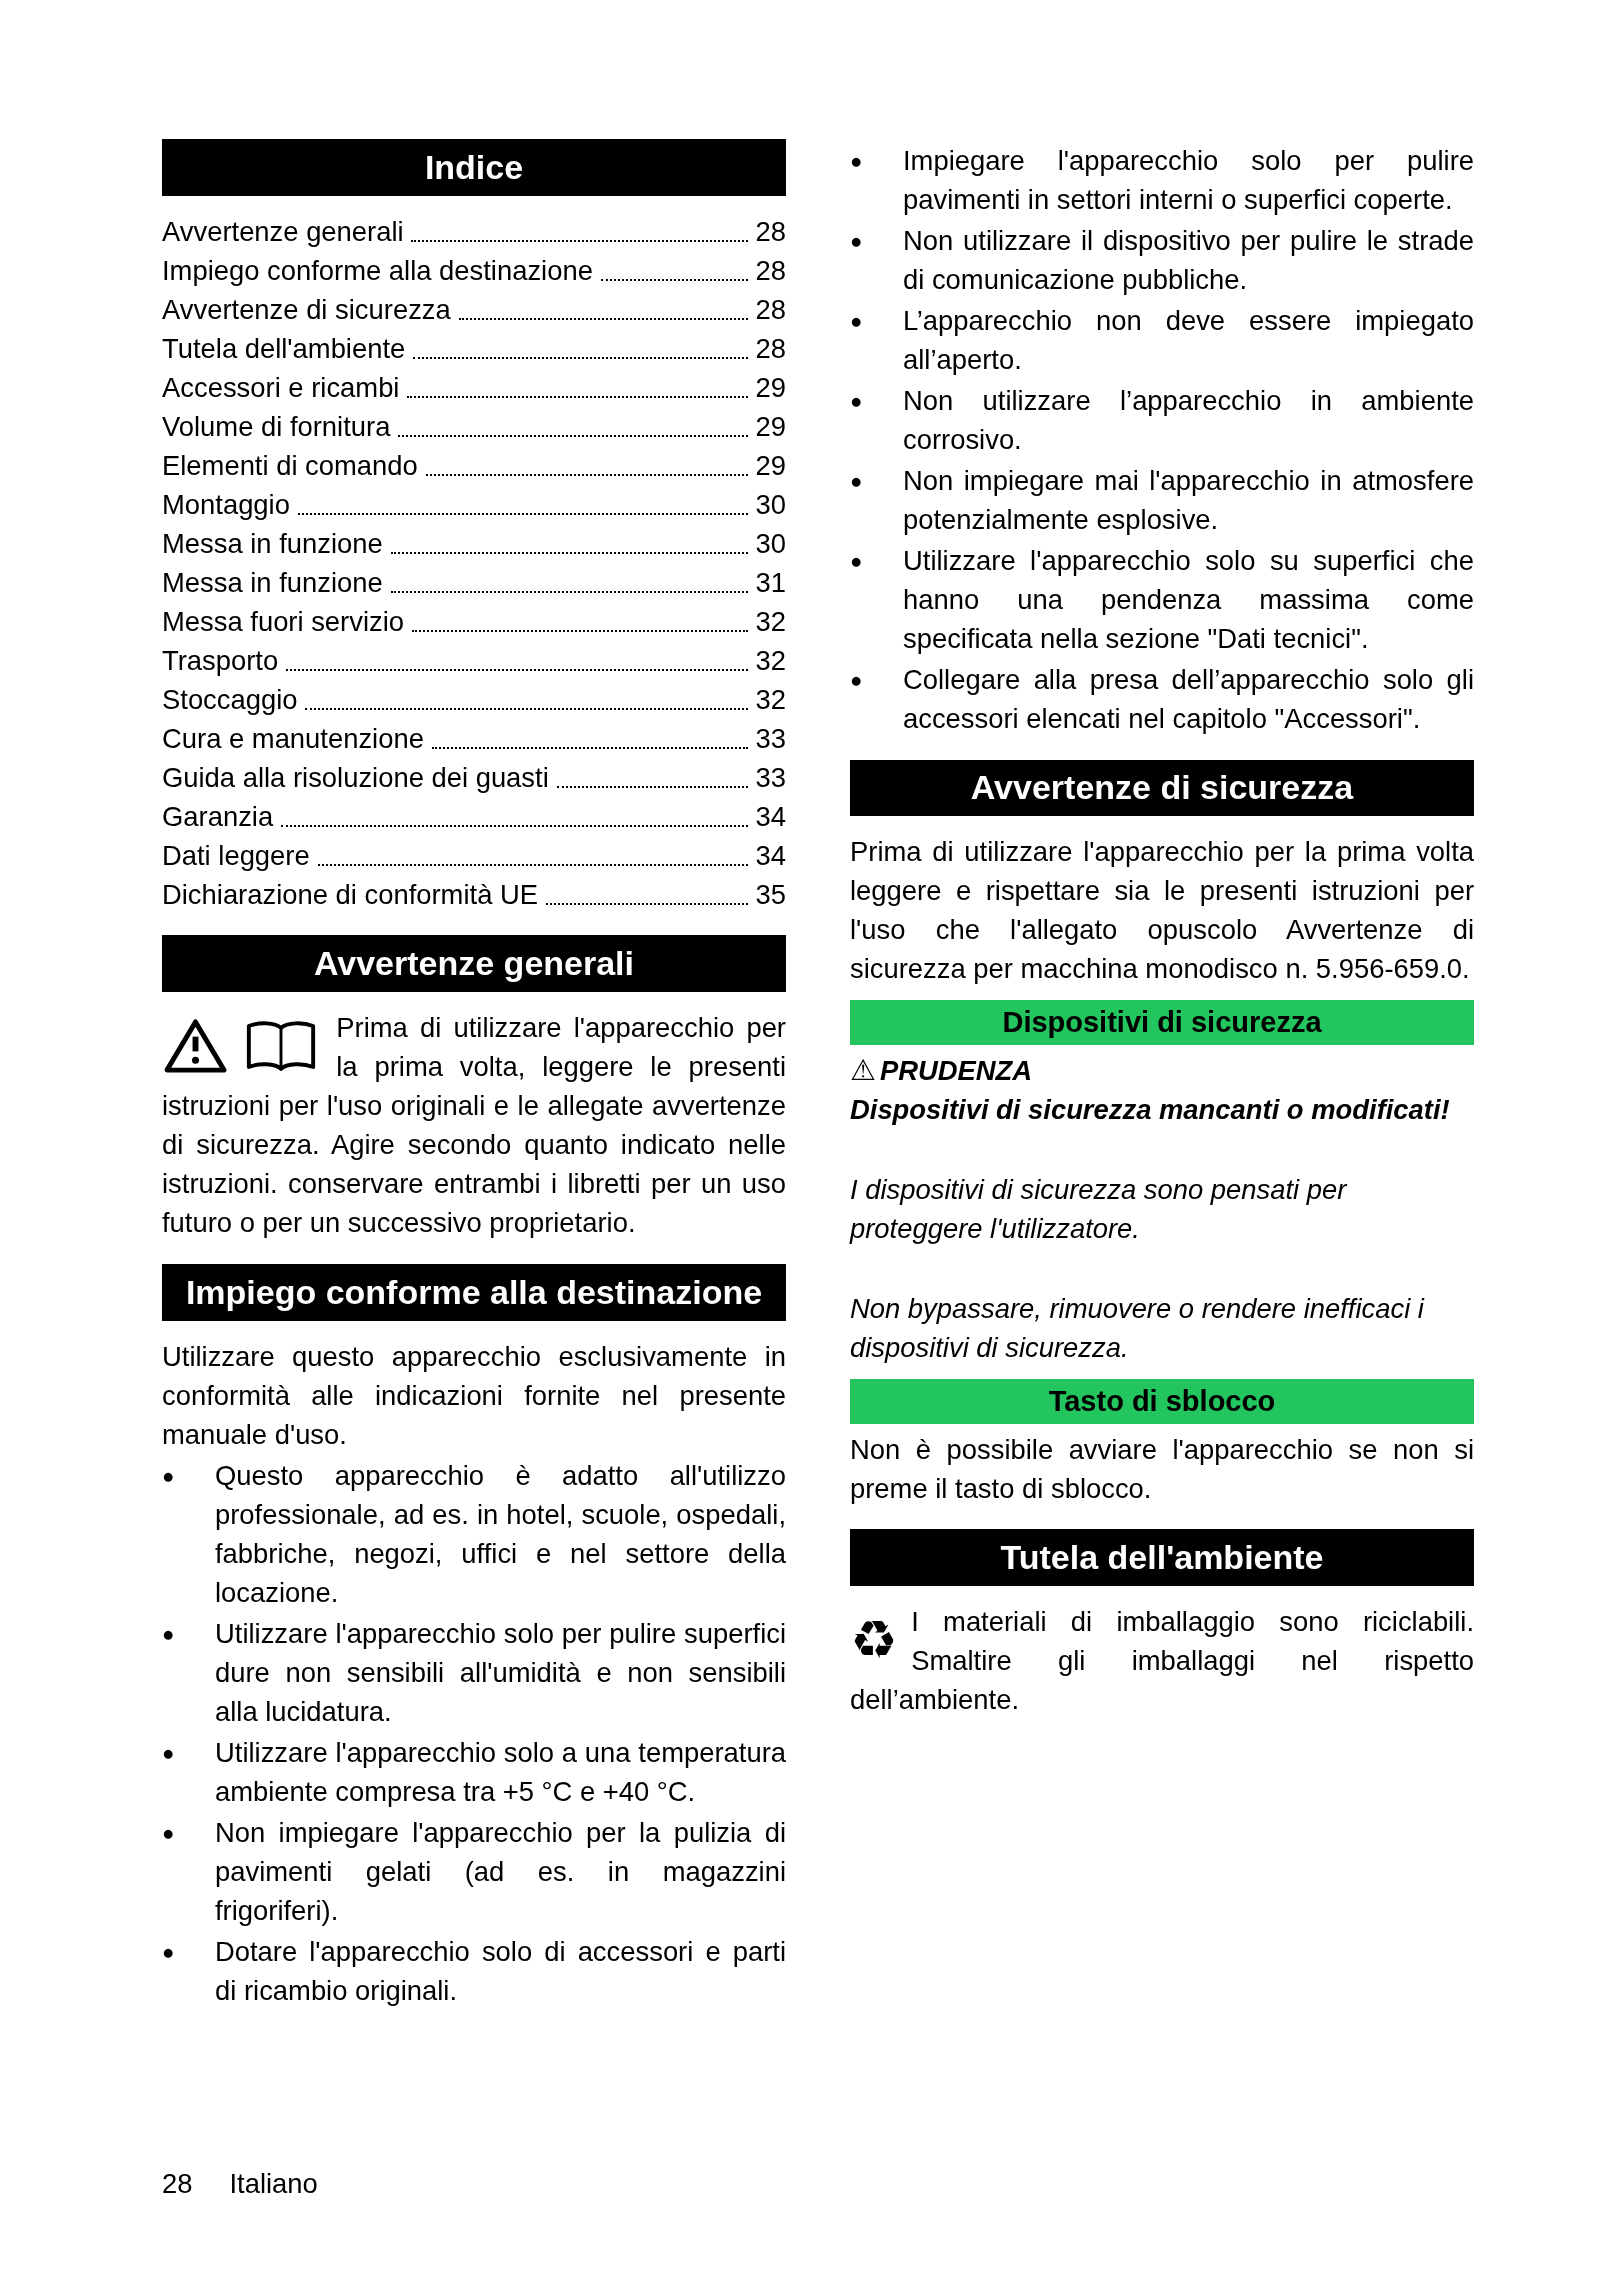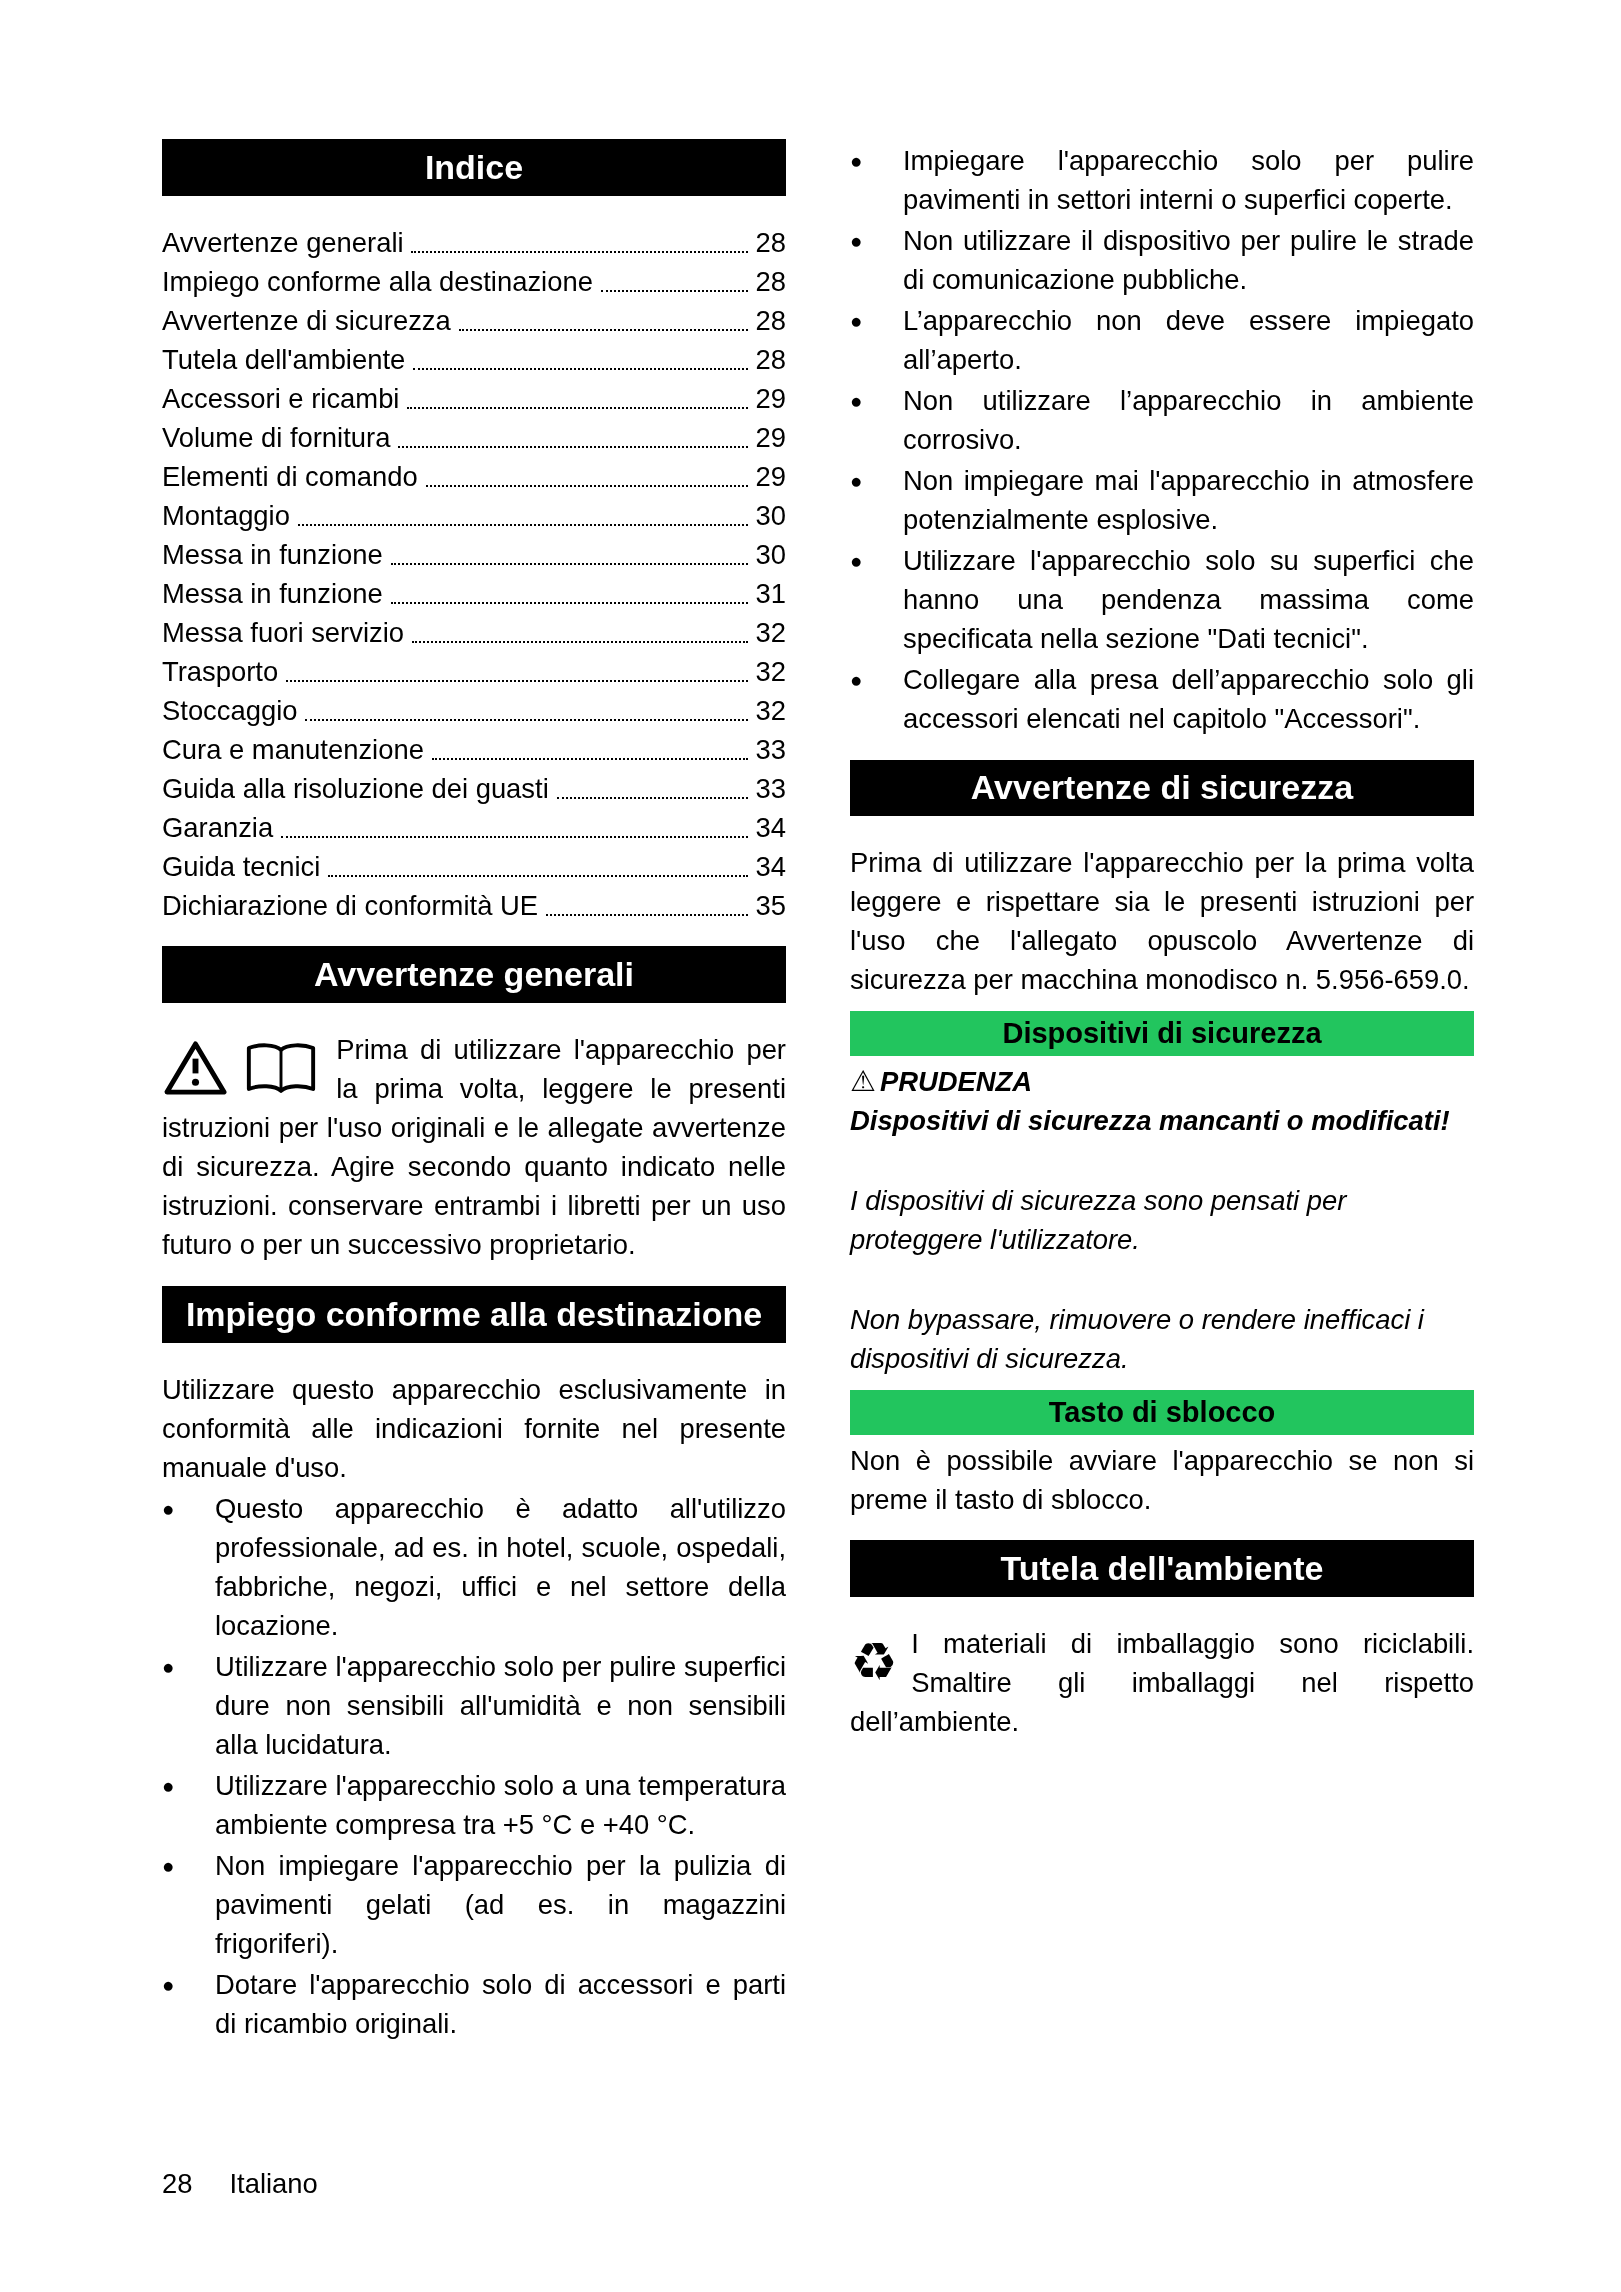--- a/index.html
+++ b/index.html
@@ -24,21 +24,21 @@
   .col { width: 624px; }
 
   .black-header {
     background: #000;
     color: #fff;
     font-weight: bold;
     font-size: 34px;
     line-height: 45px;
     text-align: center;
     padding: 5.9px 11.8px;
-    margin-bottom: 27px;
+    margin-bottom: 16px;
   }
   .gray-subheader {
     background: #22c55e;
     font-weight: bold;
     font-size: 29px;
     line-height: 45px;
     text-align: center;
     margin: 11.8px 0 5.9px 0;
   }
   .section { margin-top: 21.6px; }
@@ -181,21 +181,21 @@
           <span class="toc-label">Guida alla risoluzione dei guasti</span>
           <span class="toc-dots"></span>
           <span class="toc-page">33</span>
         </div>
       <div class="toc-row">
           <span class="toc-label">Garanzia</span>
           <span class="toc-dots"></span>
           <span class="toc-page">34</span>
         </div>
       <div class="toc-row">
-          <span class="toc-label">Guida tecnici</span>
+          <span class="toc-label">Dati leggere</span>
           <span class="toc-dots"></span>
           <span class="toc-page">34</span>
         </div>
       <div class="toc-row">
           <span class="toc-label">Dichiarazione di conformità UE</span>
           <span class="toc-dots"></span>
           <span class="toc-page">35</span>
         </div>
     </div>
 

